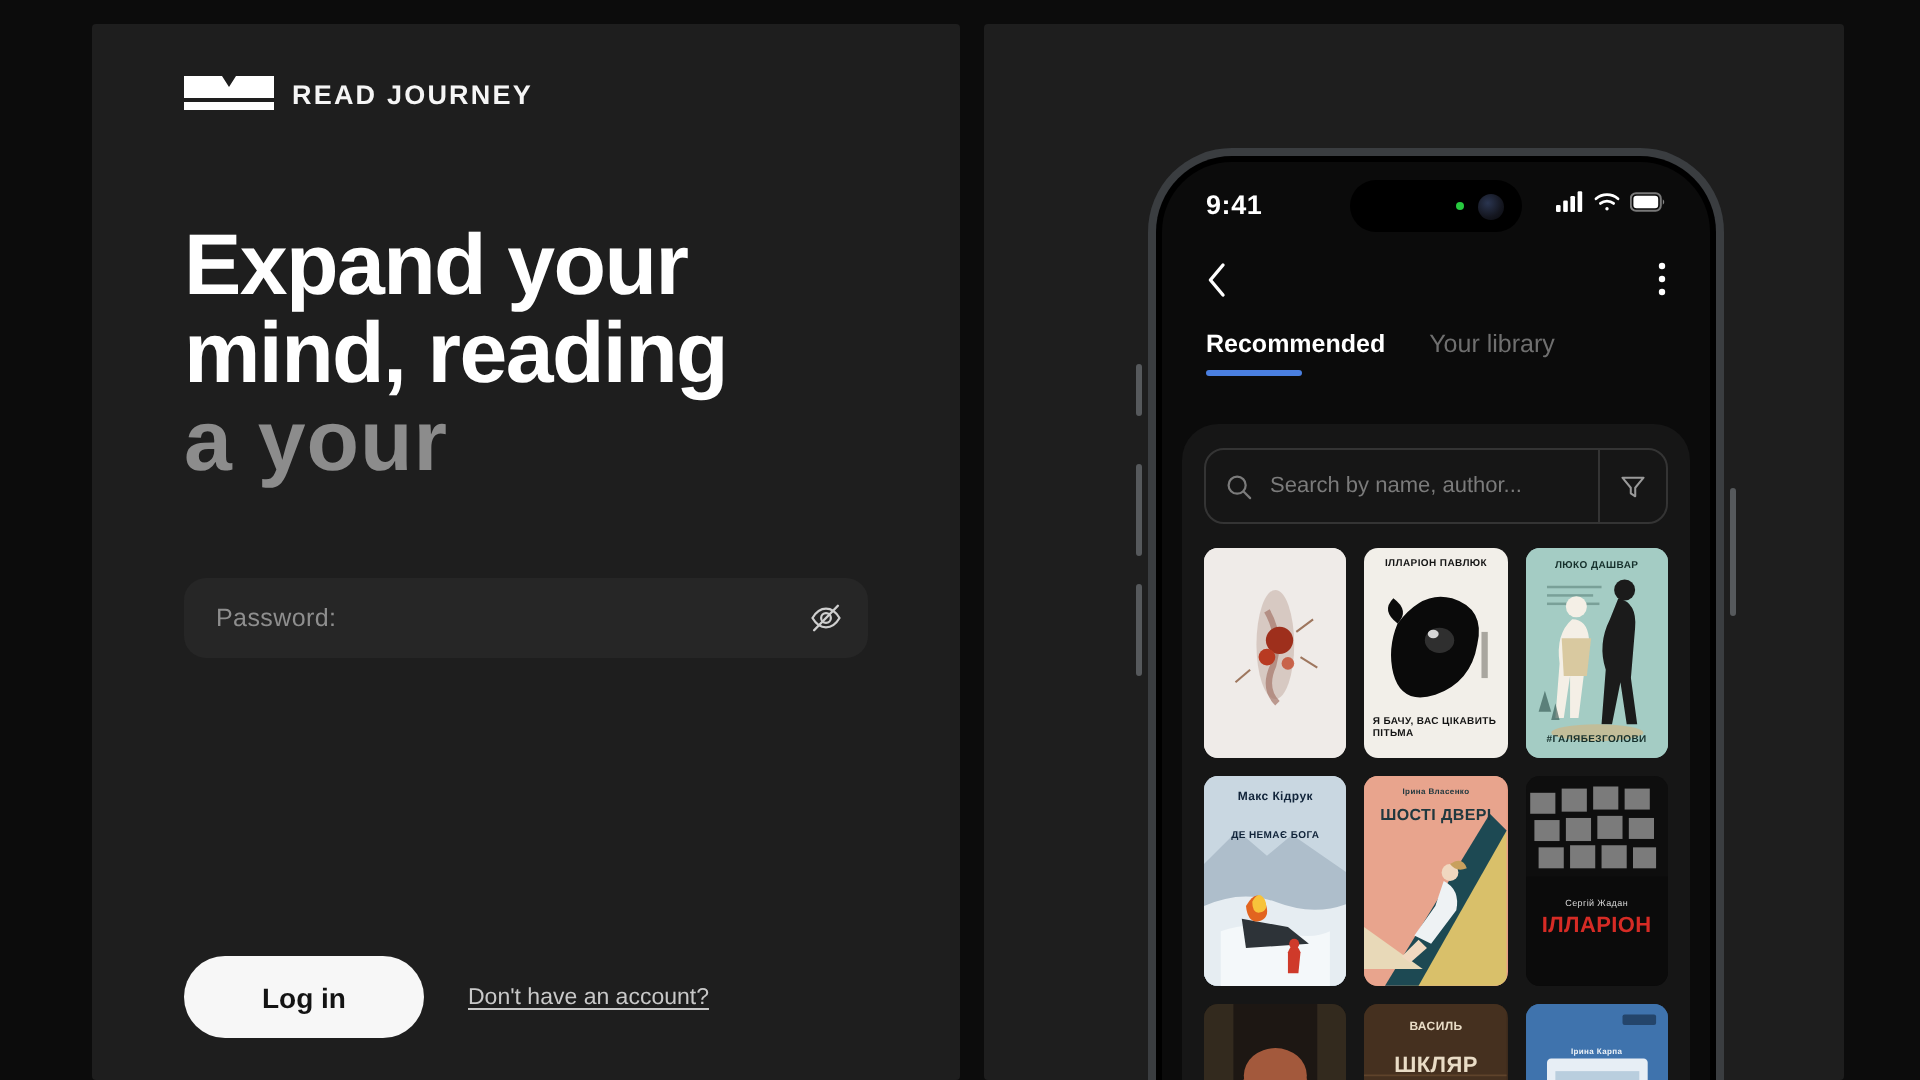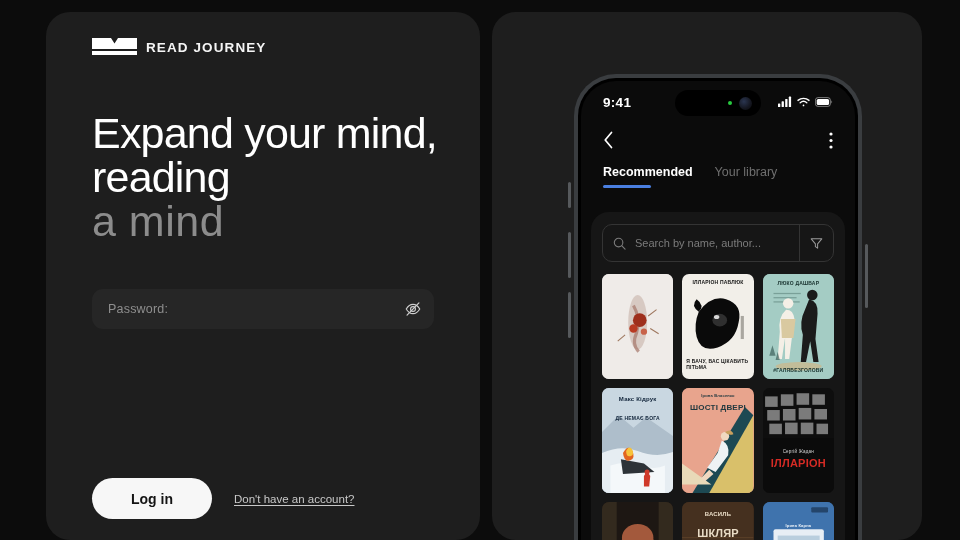--- a/index.html
+++ b/index.html
@@ -10,41 +10,41 @@
     overflow: hidden;
   }
   #root { position: relative; width: 960px; height: 540px; background: #0c0c0c; }
 
   
   .panel {
     position: absolute;
     top: 12px;
     height: 528px;
     background: #1e1e1e;
-    border-radius: 24px;
+    border-radius: 2px;
     overflow: hidden;
   }
   .panel-left  { left: 46px;  width: 434px; }
   .panel-right { left: 492px; width: 430px; }
 
   
   .brand {
     position: absolute; left: 46px; top: 26px;
     display: flex; align-items: center; gap: 9px;
   }
   .brand-logo { width: 45px; height: 18px; display: block; }
   .brand-name {
     color: #f5f5f5; font-size: 13.5px; font-weight: bold;
     letter-spacing: 1.1px;
   }
 
   
   .headline {
     position: absolute; left: 46px; top: 100px; width: 360px;
-    font-size: 43px; font-weight: normal; line-height: 1.02;
+    font-size: 43px; font-weight: bold; line-height: 1.02;
     letter-spacing: -0.8px; color: #ffffff;
   }
   .headline .dim { color: #8c8c8c; display: block; letter-spacing: 0.5px;}
 
   
   .form { position: absolute; left: 46px; top: 277px; width: 342px; }
   .field {
     position: relative;
     height: 40px;
     background: #262626;
@@ -208,21 +208,21 @@
           <path d="M0 0 H19 L22.5 5.5 L26 0 H45 V11 H0 Z" fill="#ffffff"></path>
           <rect x="0" y="13" width="45" height="4" fill="#ffffff"></rect>
         </svg>
       </span>
       <span class="brand-name">READ JOURNEY</span>
     </div>
 
     <h1 class="headline">
       <span>Expand your</span>
       <span>mind, reading</span>
-      <span class="dim">a mind</span>
+      <span class="dim">a your</span>
     </h1>
 
     <div class="form">
 
 
       <div class="field">
         <span class="field-label">Password:</span>
         <span class="field-icon">
           <svg width="18" height="18" viewBox="0 0 20 20" fill="none" stroke="#cfcfcf" stroke-width="1.25" stroke-linecap="round">
             <path d="M2.5 10 C4.6 6.4 7.2 4.8 10 4.8 C12.8 4.8 15.4 6.4 17.5 10

